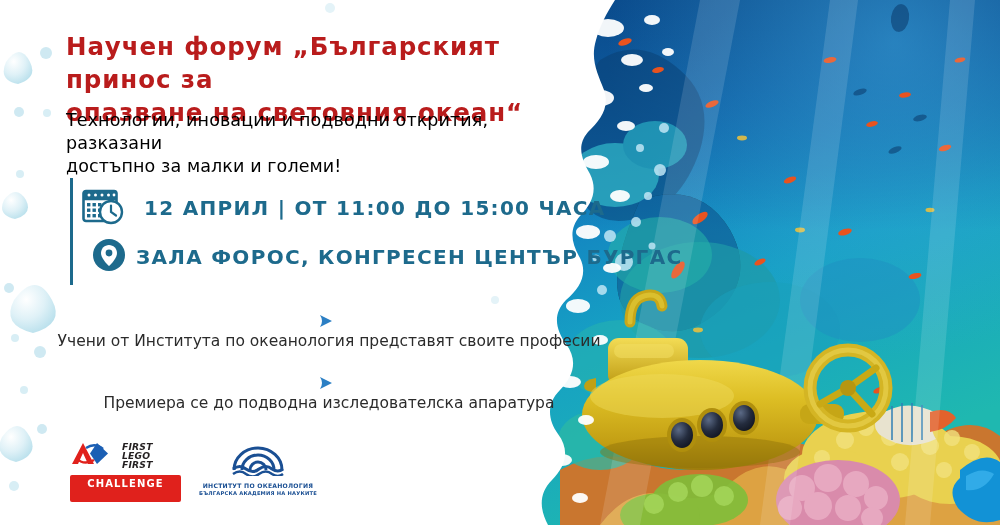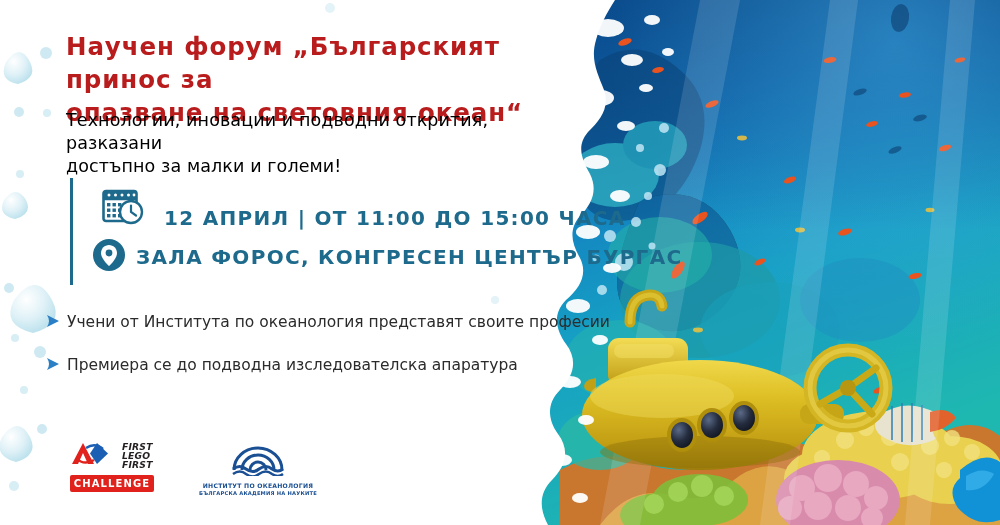--- a/index.html
+++ b/index.html
@@ -37,45 +37,45 @@
 
   
   .vrule{position:absolute;left:70px;top:178px;width:3px;height:107px;background:#1d6a8c;}
 
   .inforow{position:absolute;display:flex;align-items:center;}
   .inforow .ico{flex:0 0 auto;display:block;}
   .inforow .txt{
     color:#1d6a8c;font-weight:bold;font-size:20px;letter-spacing:1.3px;
     white-space:nowrap;
   }
-  #row-date{left:102px;top:186px;align-items:flex-end;}
+  #row-date{left:82px;top:186px;}
   #row-date .txt{margin-left:20px;}
   #row-place{left:92px;top:238px;}
   #row-place .txt{margin-left:10px;}
 
   .bullets{position:absolute;left:46px;top:310px;width:560px;}
-  .bullet{display:flex;align-items:flex-end;margin-bottom:21px;}
+  .bullet{display:flex;align-items:center;margin-bottom:21px;flex-direction:column;}
   .bullet .mk{flex:0 0 auto;margin-top:3px;}
   .bullet .bt{
     margin-left:6px;color:#2b2b2b;font-size:15.5px;line-height:19px;white-space:nowrap;
   }
 
   
   .logos{position:absolute;left:70px;top:440px;display:flex;align-items:flex-start;}
   .fll{position:relative;width:88px;}
   .fll-top{display:flex;align-items:center;}
   .fll-words{margin-left:12px;line-height:1;}
   .fll-words div{
     font-weight:bold;font-style:italic;color:#231f20;font-size:9.2px;letter-spacing:0.2px;
   }
   .fll-words div:first-child{color:#231f20;}
   .challenge{
     margin-top:4px;background:#e0211c;border-radius:2px;
     color:#fff;font-weight:bold;font-size:10px;letter-spacing:1.1px;
-    text-align:center;padding:3px 0 3px 0;width:84px;
+    text-align:center;padding:3px 0 13px 0;width:111px;
   }
   .io{margin-left:40px;width:120px;text-align:center;}
   .io-t1{font-weight:bold;color:#1a4f93;font-size:6.1px;letter-spacing:.25px;margin-top:2px;}
   .io-t2{font-weight:bold;color:#1a4f93;font-size:5.2px;letter-spacing:.2px;margin-top:1px;}
 </style>
 </head>
 <body>
 
 <div id="poster">
 

